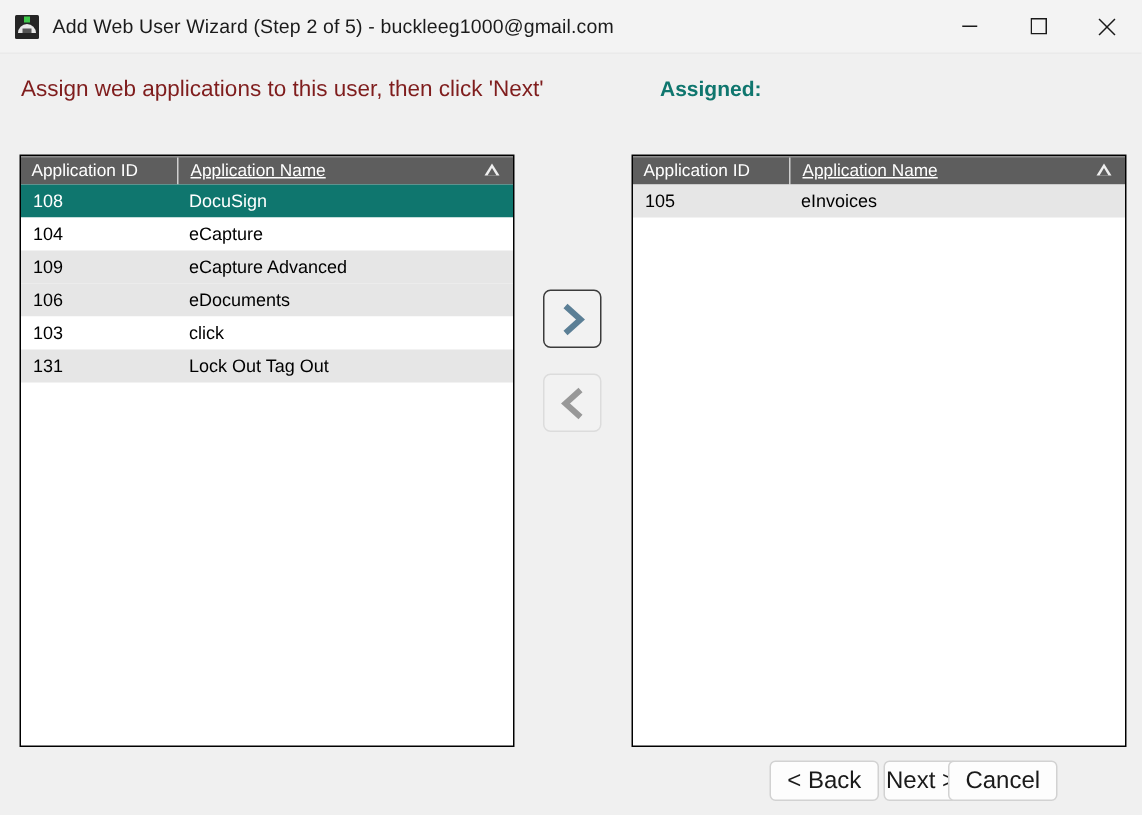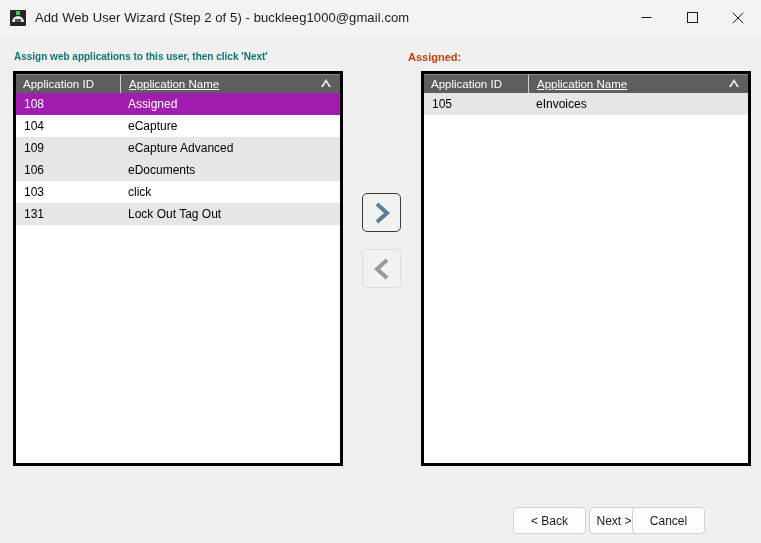--- a/index.html
+++ b/index.html
@@ -57,35 +57,36 @@
     display: flex; align-items: center; justify-content: center;
     background: transparent; border: 0; padding: 0;
     cursor: default;
   }
   .wbtn svg { display: block; }
   #win-controls { margin-left: auto; display: flex; height: 36px; }
 
   
   #instruction {
     position: absolute; left: 14px; top: 51px;
-    font-size: 10px; font-weight: bold;
+    font-size: 15px; font-weight: normal;
+    color: #7f1d1d; white-space: nowrap;
+  }
+  #assigned-label {
+    position: absolute; left: 440px; top: 51px;
+    font-size: 14px; font-weight: bold;
     color: #0f766e; white-space: nowrap;
-  }
-  #assigned-label {
-    position: absolute; left: 408px; top: 51px;
-    font-size: 11px; font-weight: bold;
-    color: #c2410c; white-space: nowrap;
   }
 
   
   .listpanel {
     position: absolute;
     background: #ffffff;
-    border: 3px solid #000000;
+    border: 1px solid #000000;
     overflow: hidden;
+    margin-top: 32px;
   }
   #available-panel { left: 13px; top: 71px; width: 330px; height: 395px; }
   #assigned-panel  { left: 421px; top: 71px; width: 330px; height: 395px; }
 
   .listheader {
     height: 19px;
     background: #5e5e5e;
     border-top: 1px solid #8d8d8d;
     display: flex; align-items: center;
     position: relative;
@@ -122,21 +123,21 @@
     border-bottom: 5px solid #5e5e5e;
   }
 
   .listbody { position: relative; }
   .row {
     height: 22px; display: flex; align-items: center;
     font-size: 12px; color: #000000;
   }
   .row.odd  { background: #e6e6e6; }
   .row.even { background: #ffffff; }
-  .row.selected { background: #a21caf; color: #ffffff; }
+  .row.selected { background: #0f766e; color: #ffffff; }
   .cell-id   { width: 104px; padding-left: 8px; white-space: nowrap; overflow: hidden; }
   .cell-name { flex: 1 1 auto; padding-left: 8px; white-space: nowrap; overflow: hidden; }
 
   
   .xferbtn {
     position: absolute;
     width: 39px; height: 39px;
     border-radius: 5px;
     background: #f2f2f2;
     display: flex; align-items: center; justify-content: center;
@@ -146,21 +147,21 @@
   #btn-move-left  { left: 362px; top: 249px; border: 1px solid #dcdcdc; }
 
   
   .footerbtn {
     position: absolute; top: 507px;
     height: 27px;
     background: #fdfdfd;
     border: 1px solid #d2d2d2;
     border-radius: 4px;
     font-family: "Liberation Sans", sans-serif;
-    font-size: 12px; color: #1a1a1a;
+    font-size: 16px; color: #1a1a1a;
     cursor: default;
     padding: 0;
   }
   #btn-back   { left: 513px; width: 73px; }
   #btn-next   { left: 589px; width: 50px; }
   #btn-cancel { left: 632px; width: 73px; }
 </style>
 </head>
 <body>
 
@@ -197,21 +198,21 @@
   <div class="listheader">
     <div class="hcell col-id">Application ID</div>
     <div class="hcell col-name">
       <span>Application Name</span>
       <span class="sort-indicator"></span>
     </div>
   </div>
   <div class="listbody" id="available-body">
       <div class="row selected">
         <div class="cell-id">108</div>
-        <div class="cell-name">Assigned</div>
+        <div class="cell-name">DocuSign</div>
       </div>
       <div class="row even">
         <div class="cell-id">104</div>
         <div class="cell-name">eCapture</div>
       </div>
       <div class="row odd">
         <div class="cell-id">109</div>
         <div class="cell-name">eCapture Advanced</div>
       </div>
       <div class="row odd">

